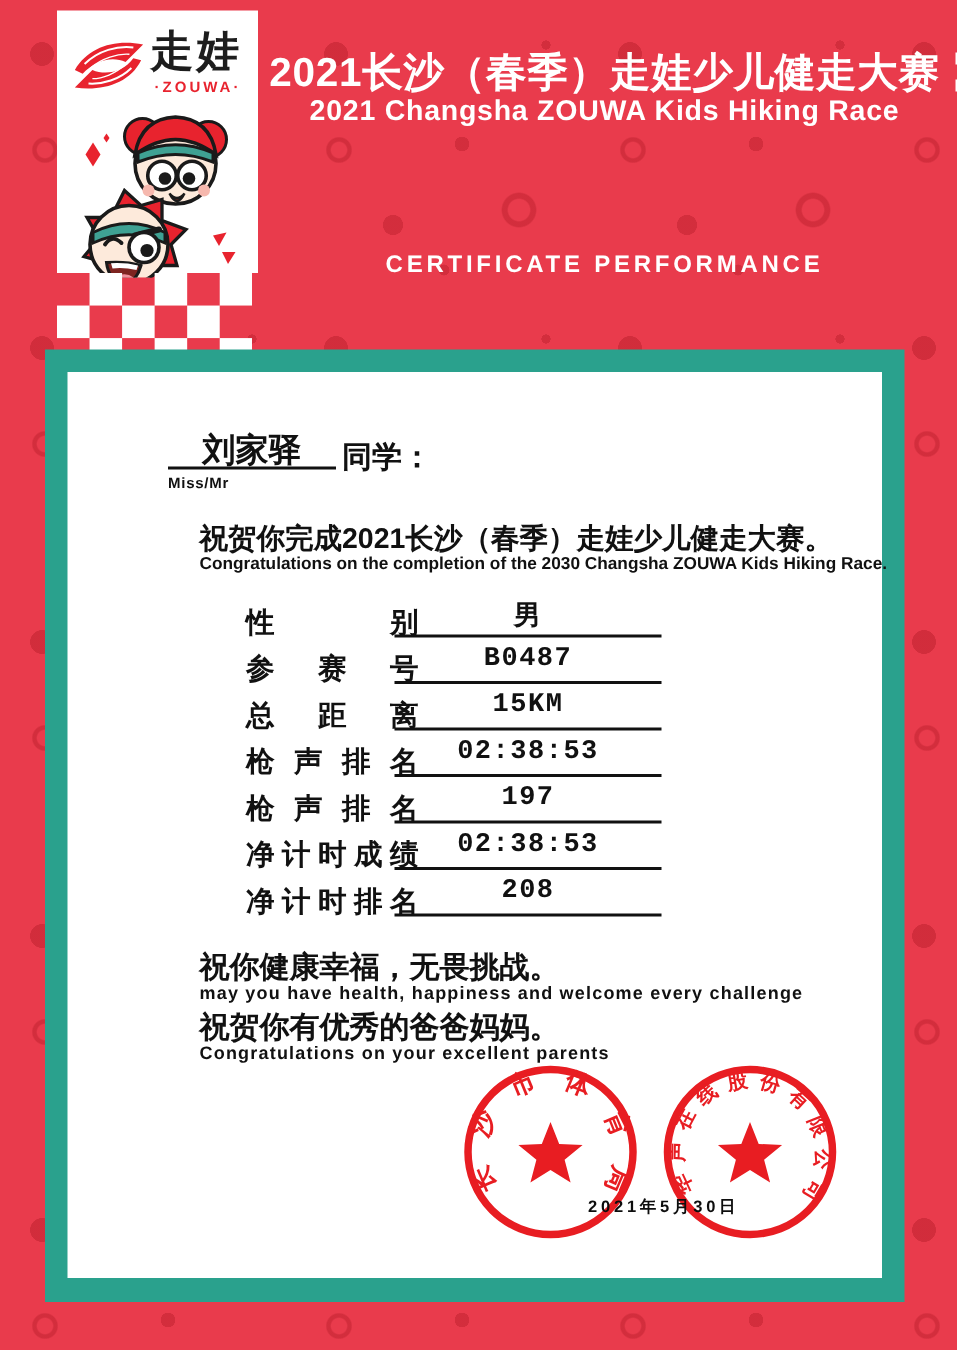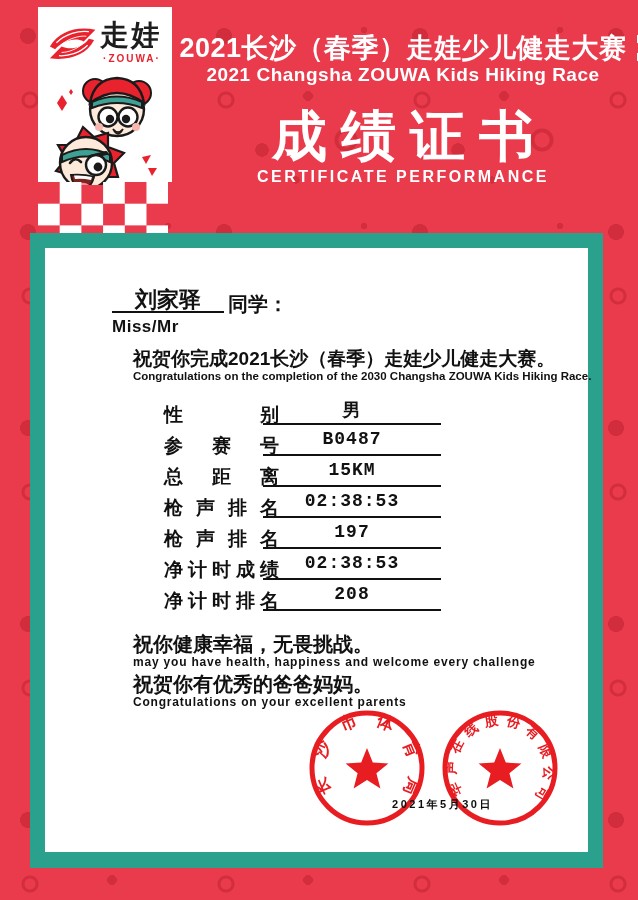--- a/index.html
+++ b/index.html
@@ -45,21 +45,21 @@
   .cert-sub{position:absolute;left:0;top:168px;width:100%;font-size:16px;font-weight:bold;letter-spacing:2.5px;}
 
   
   .frame{position:absolute;left:30px;top:233px;width:573px;height:635px;background:#2aa18d;}
   .sheet{position:absolute;left:15px;top:15px;right:15px;bottom:16px;background:#fff;}
 
   .cert-body{position:absolute;left:30px;top:233px;width:573px;height:793px;color:#111;}
   .name-line{position:absolute;left:82px;top:52px;width:112px;height:28px;border-bottom:2px solid #111;
              text-align:center;font-family:"DejaVu Serif","Liberation Serif",serif;font-size:22px;font-weight:bold;}
   .salutation{position:absolute;left:198px;top:58px;font-size:20px;font-weight:bold;}
-  .miss-mr{position:absolute;left:82px;top:84px;font-size:17px;font-weight:bold;letter-spacing:0.5px;}
+  .miss-mr{position:absolute;left:82px;top:84px;font-size:10px;font-weight:bold;letter-spacing:0.5px;}
 
   .congrats-cn{position:absolute;left:103px;top:113px;width:460px;font-size:19px;font-weight:bold;white-space:nowrap;}
   .congrats-en{position:absolute;left:103px;top:137px;width:460px;font-size:11.5px;font-weight:bold;}
 
   .fields{position:absolute;left:0;top:165px;width:573px;}
   .field-row{position:relative;height:31px;}
   .field-label{position:absolute;left:110px;width:115px;top:4px;font-size:19px;font-weight:bold;
                text-align:justify;text-align-last:justify;margin-left:24px;}
   .field-value{position:absolute;left:233px;width:178px;top:0;height:27px;border-bottom:2px solid #111;
                text-align:center;font-family:"Liberation Mono","DejaVu Sans Mono",monospace;
@@ -143,21 +143,20 @@
           <i class="sq-b"></i>
           <i class="sq-c"></i>
         </span>
       <span class="title-cn">2021长沙（春季）走娃少儿健走大赛</span>
       <span class="deco deco-right">
           <i class="sq-a"></i>
           <i class="sq-c"></i>
         </span>
     </div>
     <div class="title-en">2021 Changsha ZOUWA Kids Hiking Race</div>
-    <div class="cert-title">成绩证书</div>
     <div class="cert-sub">CERTIFICATE PERFORMANCE</div>
   </div>
 
   <div class="frame">
     <div class="sheet"></div>
   </div>
 
   <div class="cert-body">
 
     <div class="name-line">刘家驿</div>

